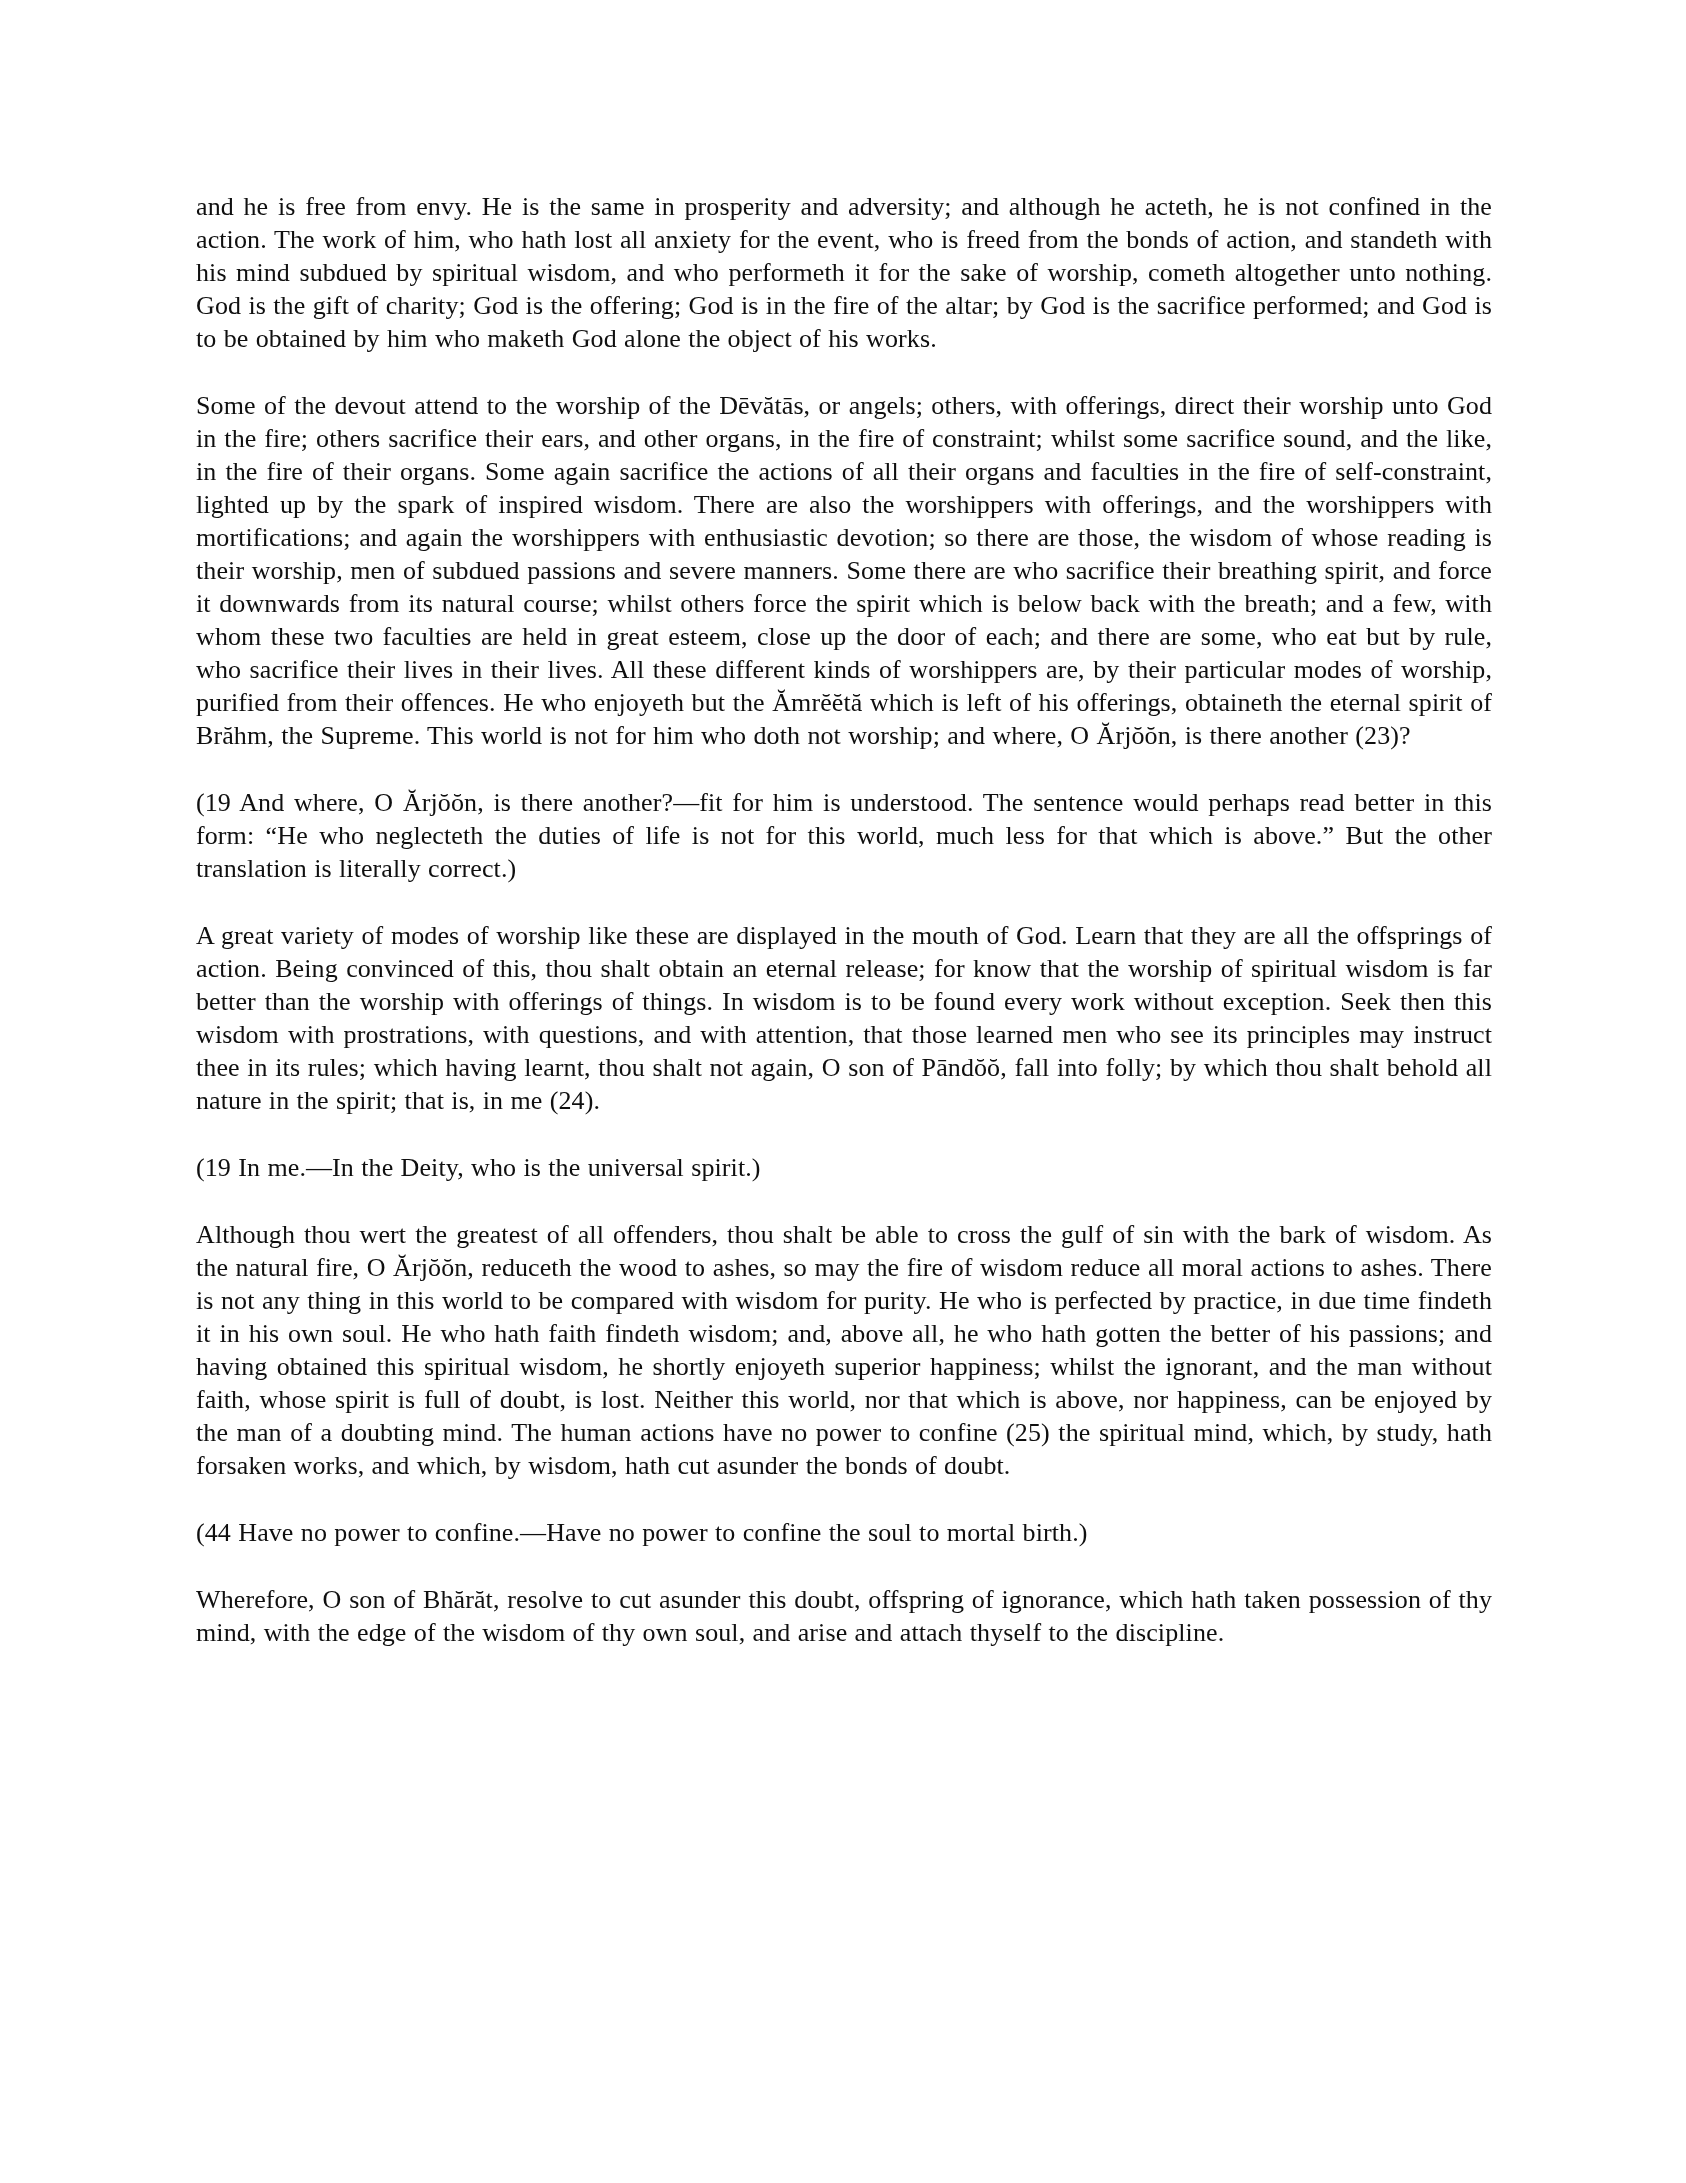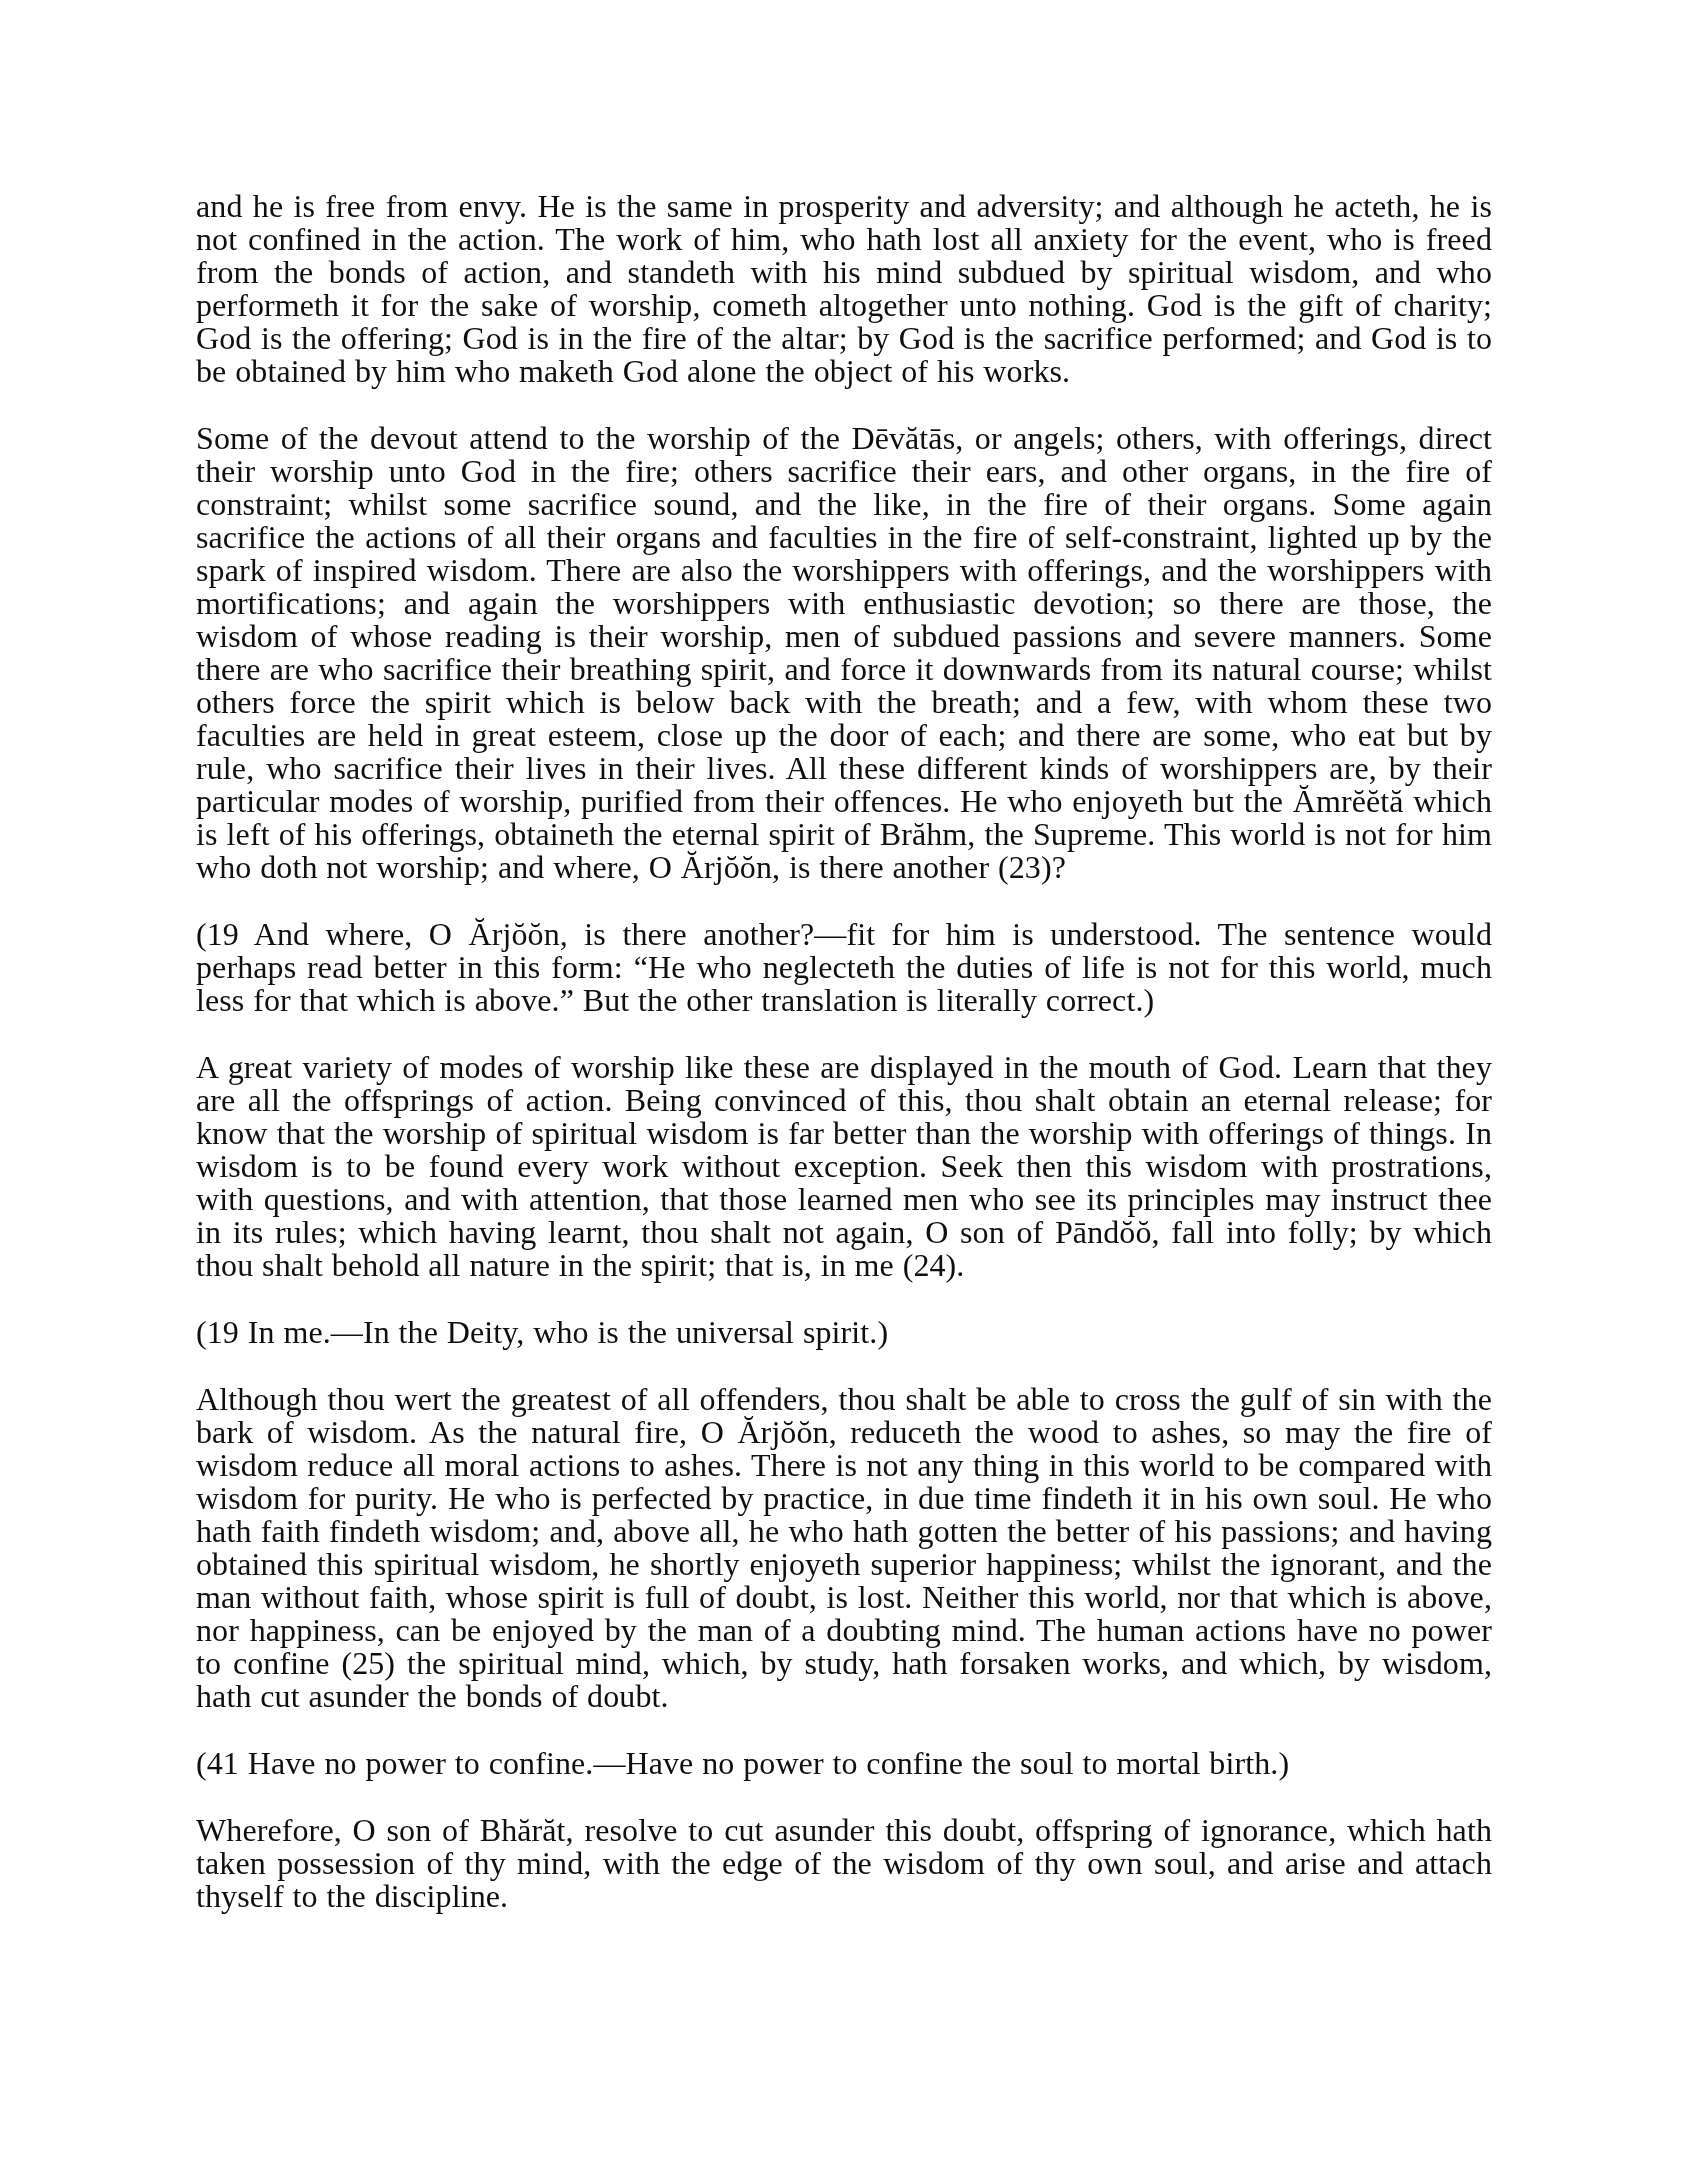--- a/index.html
+++ b/index.html
@@ -15,36 +15,36 @@
   }
   .page {
     box-sizing: border-box;
     width: 1687px;
     min-height: 2183px;
     padding: 190px 195px 132px 196px;
     background: #ffffff;
   }
   .page p {
     margin: 0 0 34px 0;
-    font-size: 32px;
+    font-size: 26px;
     line-height: 33px;
     text-align: justify;
     letter-spacing: 0.1px;
     word-spacing: 0.7px;
   }
   .page p:last-child {
     margin-bottom: 0;
   }
 </style>
 </head>
 <body>
 
 <div class="page">
   <p>and he is free from envy. He is the same in prosperity and adversity; and although he acteth, he is not confined in the action. The work of him, who hath lost all anxiety for the event, who is freed from the bonds of action, and standeth with his mind subdued by spiritual wisdom, and who performeth it for the sake of worship, cometh altogether unto nothing. God is the gift of charity; God is the offering; God is in the fire of the altar; by God is the sacrifice performed; and God is to be obtained by him who maketh God alone the object of his works.</p>
   <p>Some of the devout attend to the worship of the Dēvătās, or angels; others, with offerings, direct their worship unto God in the fire; others sacrifice their ears, and other organs, in the fire of constraint; whilst some sacrifice sound, and the like, in the fire of their organs. Some again sacrifice the actions of all their organs and faculties in the fire of self-constraint, lighted up by the spark of inspired wisdom. There are also the worshippers with offerings, and the worshippers with mortifications; and again the worshippers with enthusiastic devotion; so there are those, the wisdom of whose reading is their worship, men of subdued passions and severe manners. Some there are who sacrifice their breathing spirit, and force it downwards from its natural course; whilst others force the spirit which is below back with the breath; and a few, with whom these two faculties are held in great esteem, close up the door of each; and there are some, who eat but by rule, who sacrifice their lives in their lives. All these different kinds of worshippers are, by their particular modes of worship, purified from their offences. He who enjoyeth but the Ămrĕĕtă which is left of his offerings, obtaineth the eternal spirit of Brăhm, the Supreme. This world is not for him who doth not worship; and where, O Ărjŏŏn, is there another (23)?</p>
   <p>(19 And where, O Ărjŏŏn, is there another?—fit for him is understood. The sentence would perhaps read better in this form: “He who neglecteth the duties of life is not for this world, much less for that which is above.” But the other translation is literally correct.)</p>
   <p>A great variety of modes of worship like these are displayed in the mouth of God. Learn that they are all the offsprings of action. Being convinced of this, thou shalt obtain an eternal release; for know that the worship of spiritual wisdom is far better than the worship with offerings of things. In wisdom is to be found every work without exception. Seek then this wisdom with prostrations, with questions, and with attention, that those learned men who see its principles may instruct thee in its rules; which having learnt, thou shalt not again, O son of Pāndŏŏ, fall into folly; by which thou shalt behold all nature in the spirit; that is, in me (24).</p>
   <p>(19 In me.—In the Deity, who is the universal spirit.)</p>
   <p>Although thou wert the greatest of all offenders, thou shalt be able to cross the gulf of sin with the bark of wisdom. As the natural fire, O Ărjŏŏn, reduceth the wood to ashes, so may the fire of wisdom reduce all moral actions to ashes. There is not any thing in this world to be compared with wisdom for purity. He who is perfected by practice, in due time findeth it in his own soul. He who hath faith findeth wisdom; and, above all, he who hath gotten the better of his passions; and having obtained this spiritual wisdom, he shortly enjoyeth superior happiness; whilst the ignorant, and the man without faith, whose spirit is full of doubt, is lost. Neither this world, nor that which is above, nor happiness, can be enjoyed by the man of a doubting mind. The human actions have no power to confine (25) the spiritual mind, which, by study, hath forsaken works, and which, by wisdom, hath cut asunder the bonds of doubt.</p>
-  <p>(41 Have no power to confine.—Have no power to confine the soul to mortal birth.)</p>
+  <p>(44 Have no power to confine.—Have no power to confine the soul to mortal birth.)</p>
   <p>Wherefore, O son of Bhărăt, resolve to cut asunder this doubt, offspring of ignorance, which hath taken possession of thy mind, with the edge of the wisdom of thy own soul, and arise and attach thyself to the discipline.</p>
 </div>
 
 
 </body></html>

